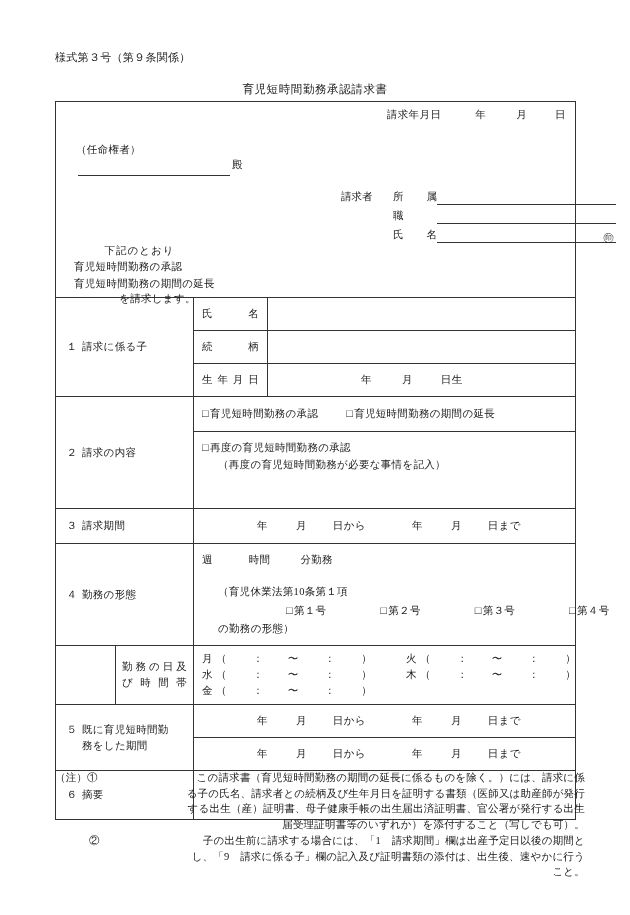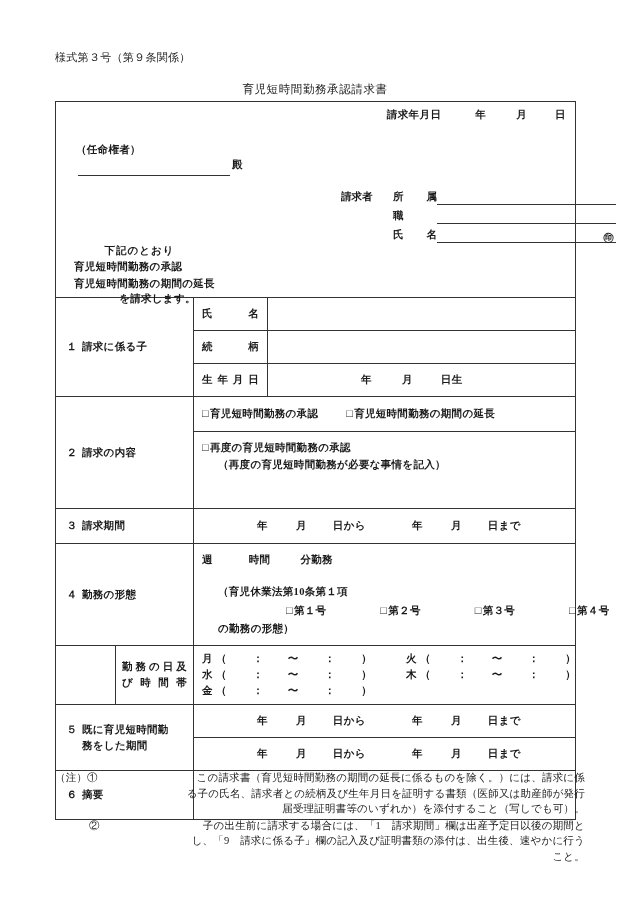--- a/index.html
+++ b/index.html
@@ -42,21 +42,20 @@
   }
 
   
   .tbl {
     position: absolute;
     left: 55px;
     top: 101px;
     width: 520px;
     border-collapse: collapse;
     table-layout: fixed;
-    font-weight: bold;
   }
   .tbl td {
     border: 1px solid #333;
     padding: 0;
     vertical-align: middle;
     font-size: 10.5px;
   }
 
   
   .hdr-cell {
@@ -441,20 +440,21 @@
     </table>
 
   <div class="note-wrap">
     <div class="note-item note-1">
       <span class="note-head">
         <span>（注）</span><span>①</span>
       </span>
       <span class="note-body">
         <p>この請求書（育児短時間勤務の期間の延長に係るものを除く。）には、請求に係</p>
         <p class="cont">る子の氏名、請求者との続柄及び生年月日を証明する書類（医師又は助産師が発行</p>
+        <p class="cont">する出生（産）証明書、母子健康手帳の出生届出済証明書、官公署が発行する出生</p>
         <p class="cont">届受理証明書等のいずれか）を添付すること（写しでも可）。</p>
       </span>
     </div>
     <div class="note-item note-2">
       <span class="note-head">
         <span>②</span>
       </span>
       <span class="note-body">
         <p>子の出生前に請求する場合には、「1　請求期間」欄は出産予定日以後の期間と</p>
         <p class="cont">し、「9　請求に係る子」欄の記入及び証明書類の添付は、出生後、速やかに行う</p>

